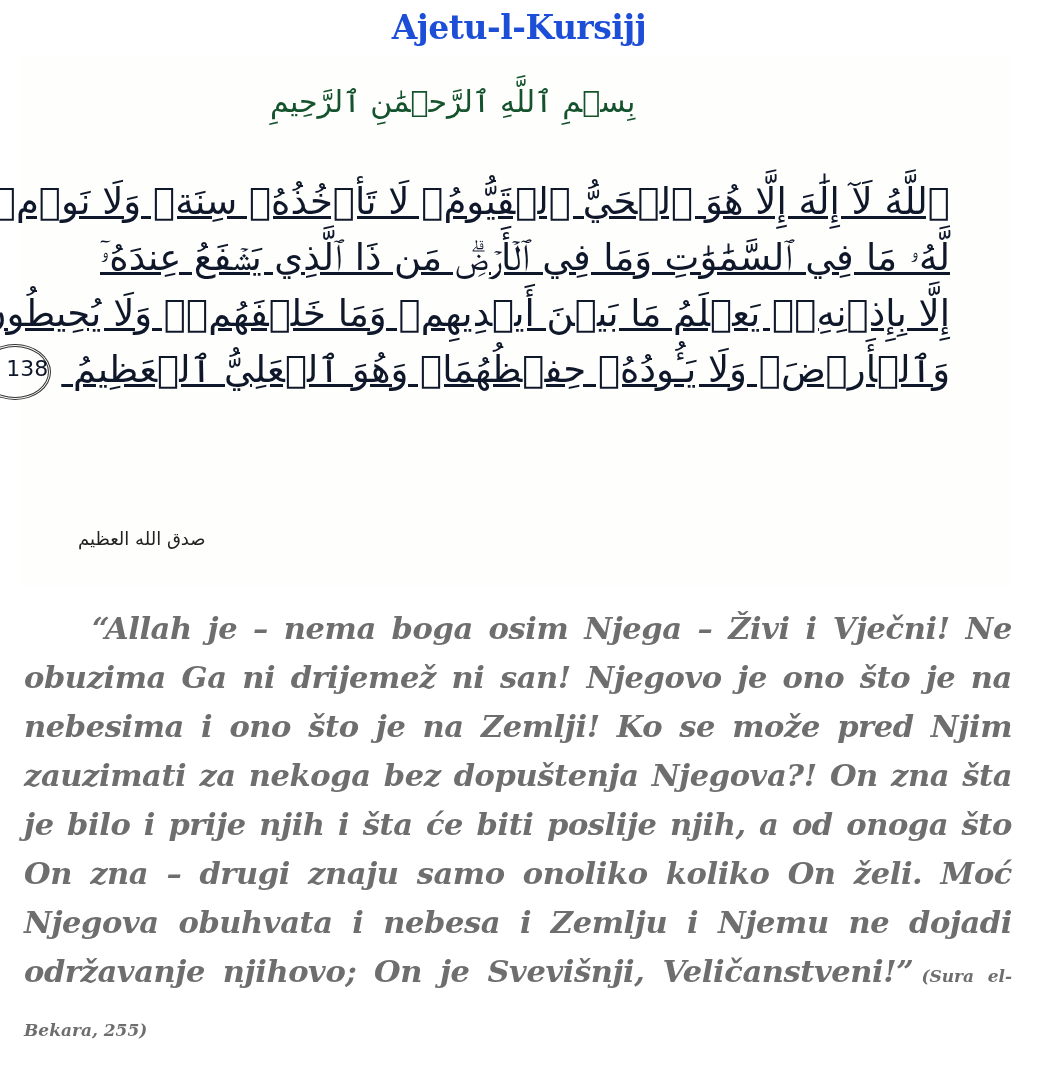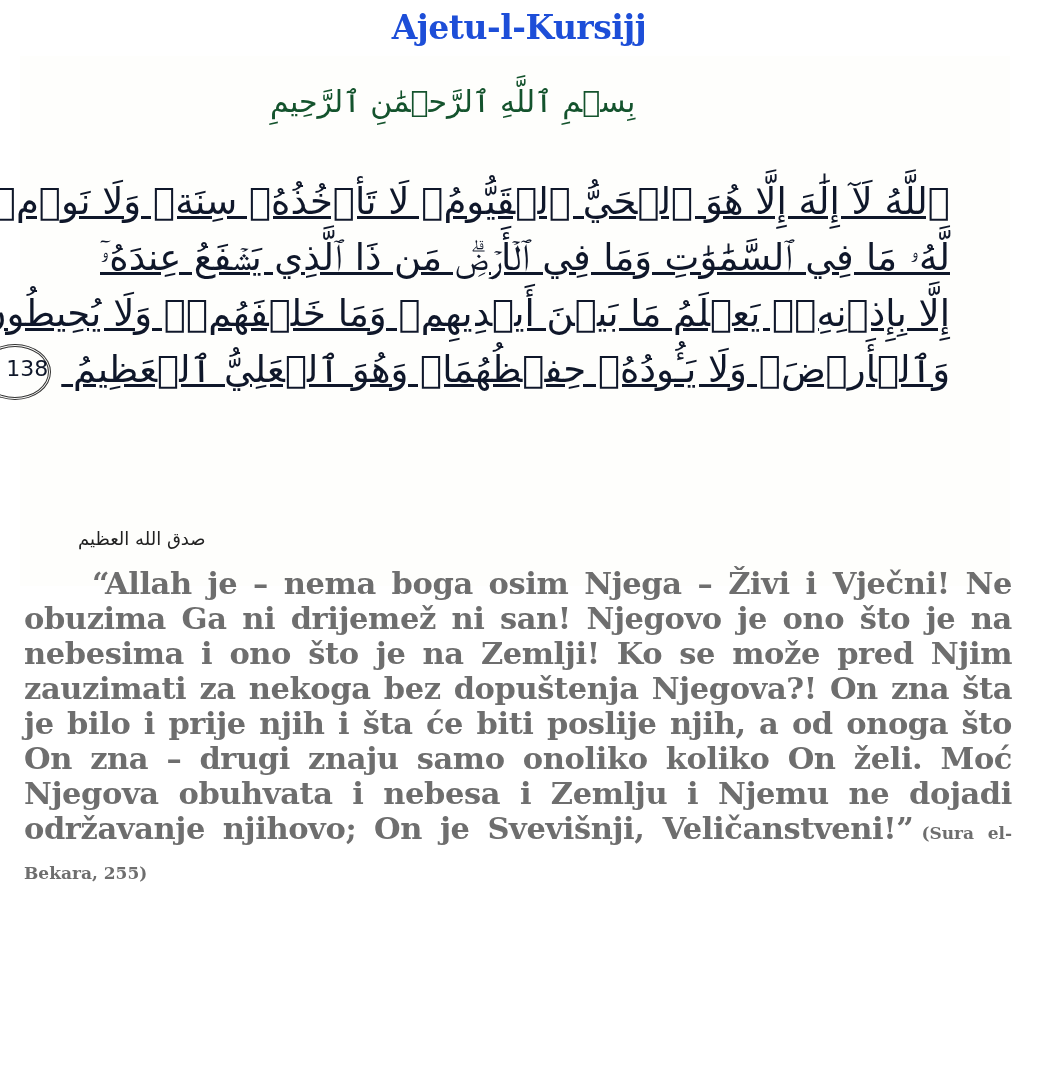--- a/index.html
+++ b/index.html
@@ -34,24 +34,24 @@
     display: inline-block; width: 66px; height: 50px; border: 3px double #333;
     border-radius: 50%; text-align: center; line-height: 44px; font-size: 22px;
     vertical-align: middle; margin-right: 10px; position: relative;
     font-family: "DejaVu Sans", sans-serif;
   }
   .sadaqa {
     position: absolute; left: 30px; top: 472px; direction: rtl;
     font-family: "DejaVu Sans", sans-serif; font-size: 18px; color: #222; margin-left: 28px;
   }
   .translation {
-    position: absolute; left: 24px; top: 566px; width: 988px;
+    position: absolute; left: 24px; top: 604px; width: 988px;
     font-family: "DejaVu Serif", serif; font-weight: bold; font-size: 30.5px;
-    line-height: 35px; color: #6e6e6e; text-align: justify;
-    letter-spacing: -0.4px; text-indent: 68px;
+    line-height: 49px; color: #6e6e6e; text-align: justify;
+    letter-spacing: -0.4px; text-indent: 68px; font-style: italic;
   }
   .source {
     font-size: 17px; letter-spacing: 0; font-weight: bold; color: #6e6e6e;
     vertical-align: baseline; margin-left: 8px;
   }
 </style>
 </head>
 <body>
 
 <div class="title">Ajetu-l-Kursijj</div>

